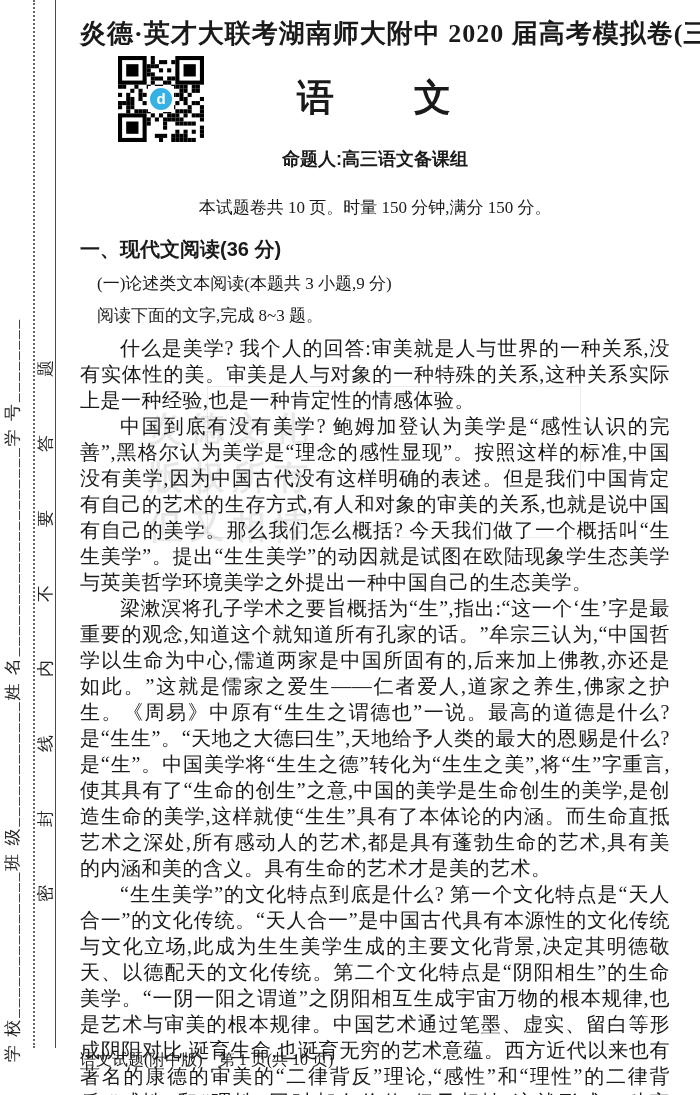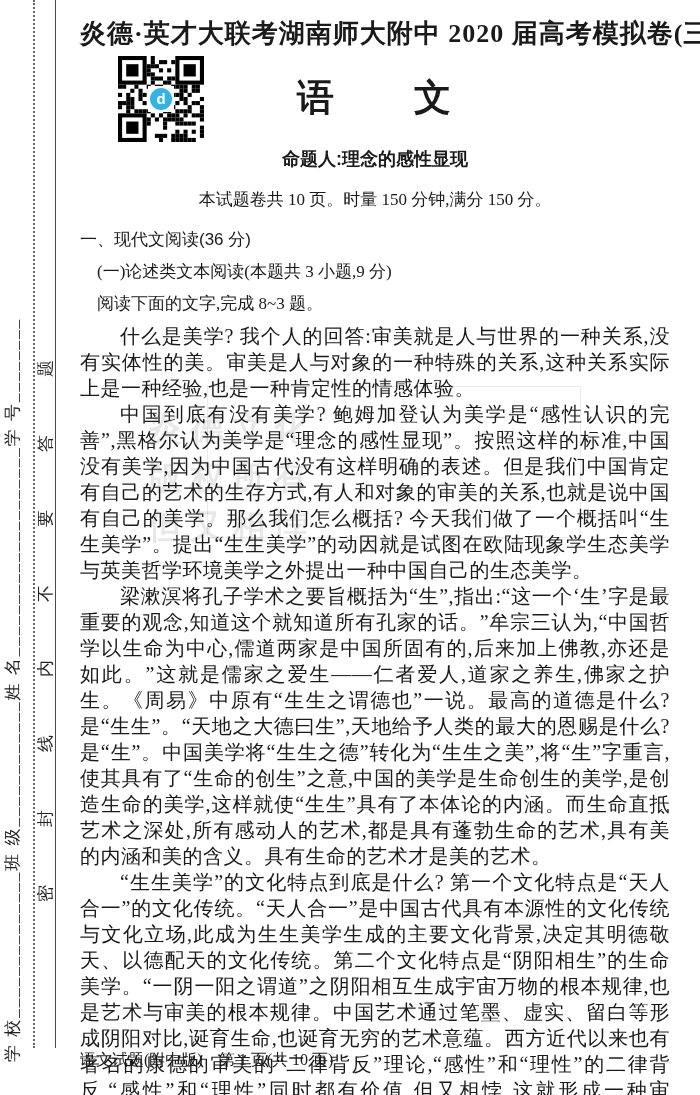--- a/index.html
+++ b/index.html
@@ -30,23 +30,23 @@
     letter-spacing:1px; white-space:nowrap; font-family:"Liberation Serif","DejaVu Serif",serif;
   }
   .subject-title{
     margin:22px 0 0 0; text-align:center; font-size:37px; font-weight:bold;
     letter-spacing:2px;
   }
   .setter-line{
     margin-top:24px; text-align:center; font-size:18px; font-weight:bold;
     font-family:"Liberation Sans","DejaVu Sans",sans-serif;
   }
-  .info-line{margin-top:17px; text-align:center; font-size:17px;}
+  .info-line{margin-top:25px; text-align:center; font-size:17px;}
   .section-heading{
-    margin:17px 0 0 0; font-size:17px; font-weight:normal;
+    margin:17px 0 0 0; font-size:20px; font-weight:bold;
     font-family:"Liberation Sans","DejaVu Sans",sans-serif;
   }
   .subsection-heading{margin-top:9px; font-size:17px; text-indent:1em;}
   .instruction{margin-top:9px; font-size:17px; text-indent:1em;}
   .passage{margin-top:8px;}
   .passage p{
     margin:0; font-size:20px; line-height:26px; text-indent:2em;
     text-align:justify; letter-spacing:0.5px;
   }
   
@@ -245,21 +245,21 @@
   <div class="watermark-box"></div>
   <div class="watermark">
       <div>炎德文化</div>
       <div>版权所有</div>
       <div>但又相悖</div>
     </div>
 
   <div class="content">
     <h1 class="exam-title">炎德·英才大联考湖南师大附中 2020 届高考模拟卷(三)</h1>
     <h2 class="subject-title">语　　文</h2>
-    <div class="setter-line">命题人:理念的感性显现</div>
+    <div class="setter-line">命题人:高三语文备课组</div>
     <div class="info-line">本试题卷共 10 页。时量 150 分钟,满分 150 分。</div>
 
     <h3 class="section-heading">一、现代文阅读(36 分)</h3>
     <div class="subsection-heading">(一)论述类文本阅读(本题共 3 小题,9 分)</div>
     <div class="instruction">阅读下面的文字,完成 8~3 题。</div>
 
     <div class="passage">
         <p>什么是美学? 我个人的回答:审美就是人与世界的一种关系,没有实体性的美。审美是人与对象的一种特殊的关系,这种关系实际上是一种经验,也是一种肯定性的情感体验。</p>
         <p>中国到底有没有美学? 鲍姆加登认为美学是“感性认识的完善”,黑格尔认为美学是“理念的感性显现”。按照这样的标准,中国没有美学,因为中国古代没有这样明确的表述。但是我们中国肯定有自己的艺术的生存方式,有人和对象的审美的关系,也就是说中国有自己的美学。那么我们怎么概括? 今天我们做了一个概括叫“生生美学”。提出“生生美学”的动因就是试图在欧陆现象学生态美学与英美哲学环境美学之外提出一种中国自己的生态美学。</p>
         <p>梁漱溟将孔子学术之要旨概括为“生”,指出:“这一个‘生’字是最重要的观念,知道这个就知道所有孔家的话。”牟宗三认为,“中国哲学以生命为中心,儒道两家是中国所固有的,后来加上佛教,亦还是如此。”这就是儒家之爱生——仁者爱人,道家之养生,佛家之护生。《周易》中原有“生生之谓德也”一说。最高的道德是什么? 是“生生”。“天地之大德曰生”,天地给予人类的最大的恩赐是什么? 是“生”。中国美学将“生生之德”转化为“生生之美”,将“生”字重言,使其具有了“生命的创生”之意,中国的美学是生命创生的美学,是创造生命的美学,这样就使“生生”具有了本体论的内涵。而生命直抵艺术之深处,所有感动人的艺术,都是具有蓬勃生命的艺术,具有美的内涵和美的含义。具有生命的艺术才是美的艺术。</p>

